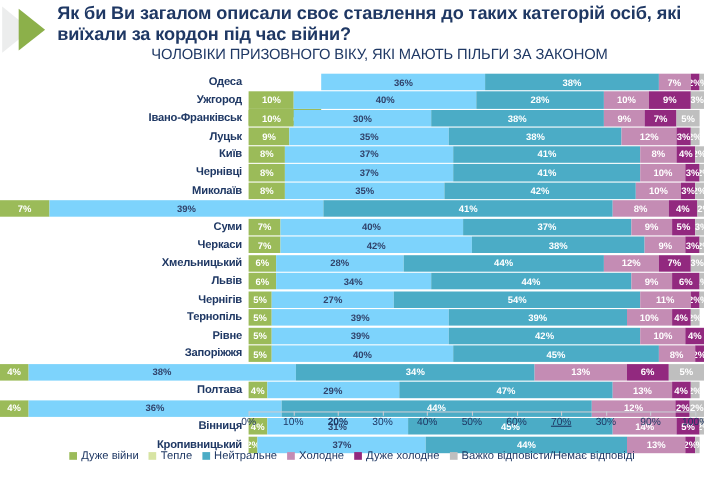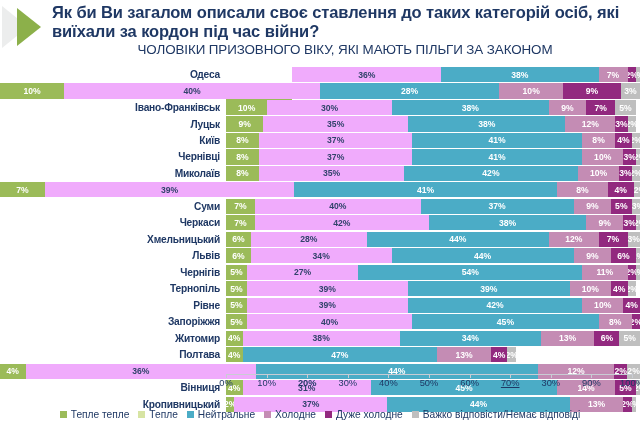--- a/index.html
+++ b/index.html
@@ -60,21 +60,21 @@
     display:flex;
   }
   .seg{
     height:100%;
     display:flex;align-items:center;justify-content:center;
     font-size:8.6px;font-weight:bold;
     overflow:hidden;white-space:nowrap;
     box-sizing:border-box;
   }
   .seg.s0{background:#9BBB59;color:#ffffff;}
-  .seg.s1{background:#f0abfc;color:#31436b;}
+  .seg.s1{background:#7dd3fc;color:#31436b;}
   .seg.s2{background:#4BACC6;color:#ffffff;}
   .seg.s3{background:#C48CB4;color:#ffffff;}
   .seg.s4{background:#92297F;color:#ffffff;}
   .seg.s5{background:#BFBFBF;color:#ffffff;}
 
   
   .axis{
     position:absolute;left:226px;top:308px;width:406px;height:20px;
   }
   .axis .tickline{
@@ -136,20 +136,21 @@
           </div>
           <div class="seg s4" style="flex: 0 0 2%;">
             <span>2%</span>
           </div>
           <div class="seg s5" style="flex: 0 0 1%;">
             <span>1%</span>
           </div>
         </div>
       </div>
       <div class="row">
+        <div class="rowlabel">Ужгород</div>
         <div class="bar">
           <div class="seg s0" style="flex: 0 0 10%;">
             <span>10%</span>
           </div>
           <div class="seg s1" style="flex: 0 0 40%;">
             <span>40%</span>
           </div>
           <div class="seg s2" style="flex: 0 0 28%;">
             <span>28%</span>
           </div>
@@ -479,21 +480,20 @@
           </div>
           <div class="seg s4" style="flex: 0 0 2%;">
             <span>2%</span>
           </div>
           <div class="seg s5" style="flex: 0 0 1%;">
             <span>1%</span>
           </div>
         </div>
       </div>
       <div class="row">
-        <div class="rowlabel">Житомир</div>
         <div class="bar">
           <div class="seg s0" style="flex: 0 0 4%;">
             <span>4%</span>
           </div>
           <div class="seg s1" style="flex: 0 0 38%;">
             <span>38%</span>
           </div>
           <div class="seg s2" style="flex: 0 0 34%;">
             <span>34%</span>
           </div>
@@ -506,20 +506,23 @@
           <div class="seg s5" style="flex: 0 0 5%;">
             <span>5%</span>
           </div>
         </div>
       </div>
       <div class="row">
         <div class="rowlabel">Полтава</div>
         <div class="bar">
           <div class="seg s0" style="flex: 0 0 4%;">
             <span>4%</span>
+          </div>
+          <div class="seg s1" style="flex: 0 0 29%;">
+            <span>29%</span>
           </div>
           <div class="seg s2" style="flex: 0 0 47%;">
             <span>47%</span>
           </div>
           <div class="seg s3" style="flex: 0 0 13%;">
             <span>13%</span>
           </div>
           <div class="seg s4" style="flex: 0 0 4%;">
             <span>4%</span>
           </div>
@@ -620,21 +623,21 @@
       <div class="tickline" style="left: 90%;"></div>
       <div class="ticklab" style="left: 90%;">90%</div>
       <div class="tickline" style="left: 100%;"></div>
       <div class="ticklab" style="left: 100%;">100%</div>
     </div>
 </div>
 
 <div class="legend" id="legend">
     <div class="item">
       <span class="sw" style="background: rgb(155, 187, 89);"></span>
-      <span>Тепле тепле</span>
+      <span>Дуже війни</span>
     </div>
     <div class="item">
       <span class="sw" style="background: rgb(215, 228, 163);"></span>
       <span>Тепле</span>
     </div>
     <div class="item">
       <span class="sw" style="background: rgb(75, 172, 198);"></span>
       <span>Нейтральне</span>
     </div>
     <div class="item">

